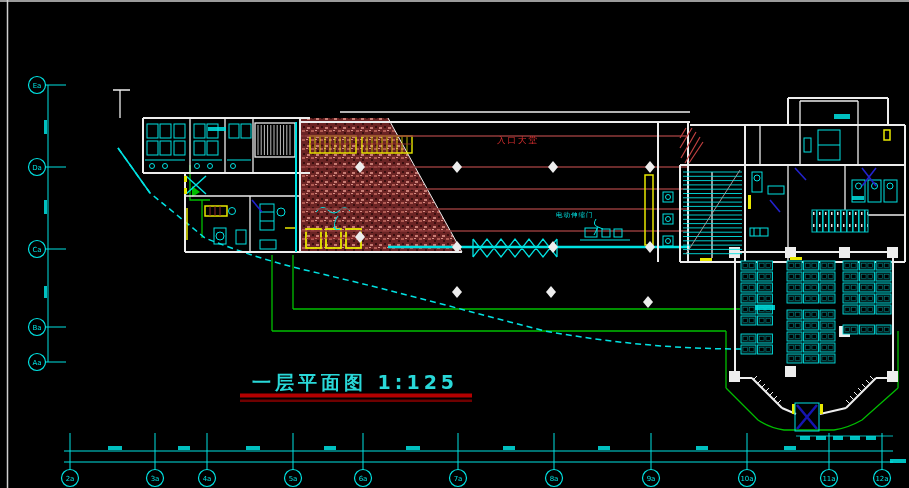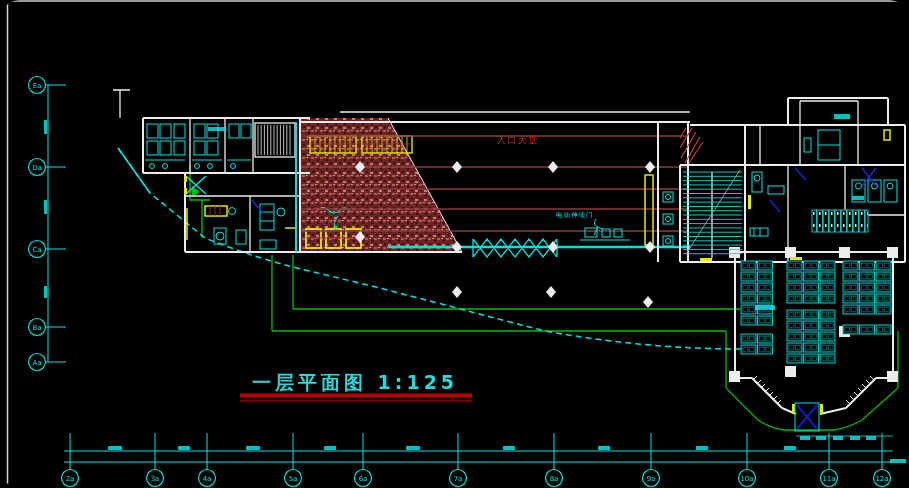--- a/index.html
+++ b/index.html
@@ -1,17 +1,17 @@
 <!DOCTYPE html>
 <html><head>
 <meta charset="utf-8">
 <style>
   html,body{margin:0;padding:0;background:#000;}
   #viewport{position:relative;width:909px;height:488px;background:#000;overflow:hidden;
-    font-family:"DejaVu Sans",sans-serif;border-radius:20px;}
+    font-family:"DejaVu Sans",sans-serif;}
   svg text{font-family:"DejaVu Sans",sans-serif;}
   .axis-label{fill:#00e2e2;font-size:7px;text-anchor:middle;}
   .title-text{fill:#29d8d8;font-size:19px;font-weight:bold;letter-spacing:4px;}
   .entr-text{fill:#e03030;font-size:8.5px;letter-spacing:2px;}
   .anno-text{fill:#00e2e2;font-size:6.5px;letter-spacing:1px;}
 </style>
 </head>
 <body>
 
 <div id="viewport">

